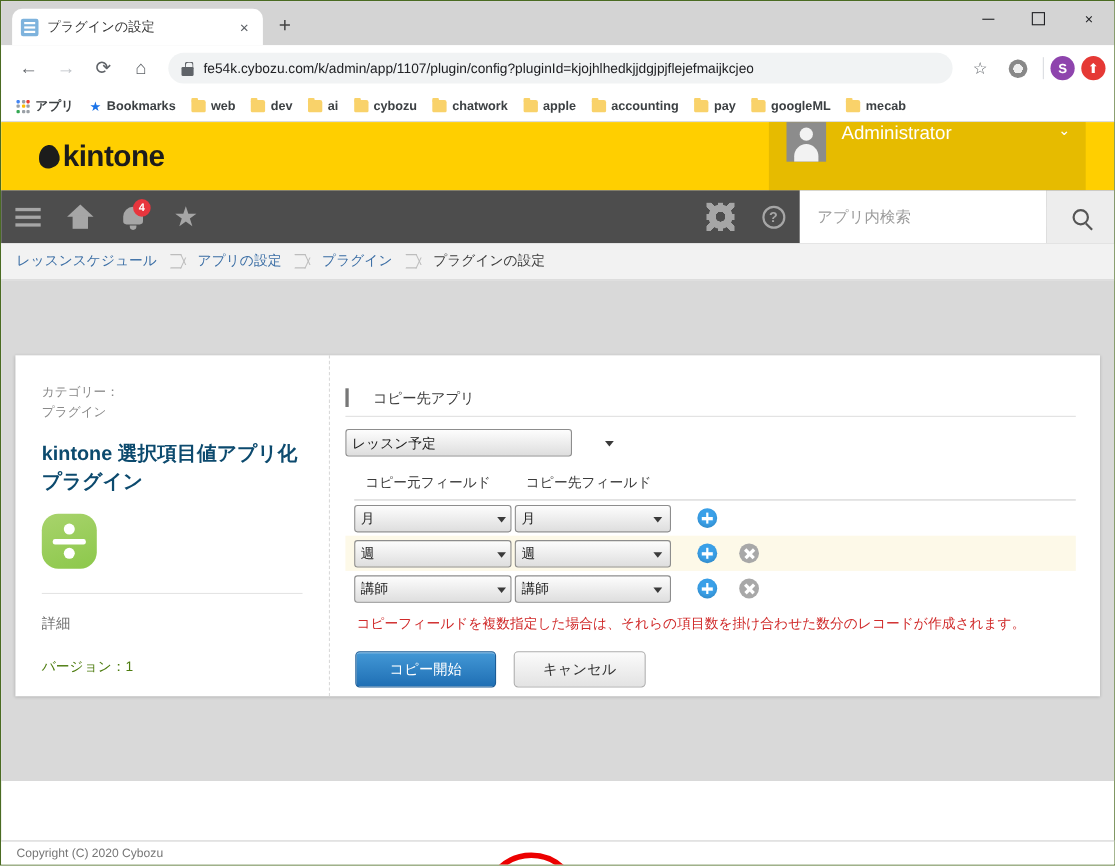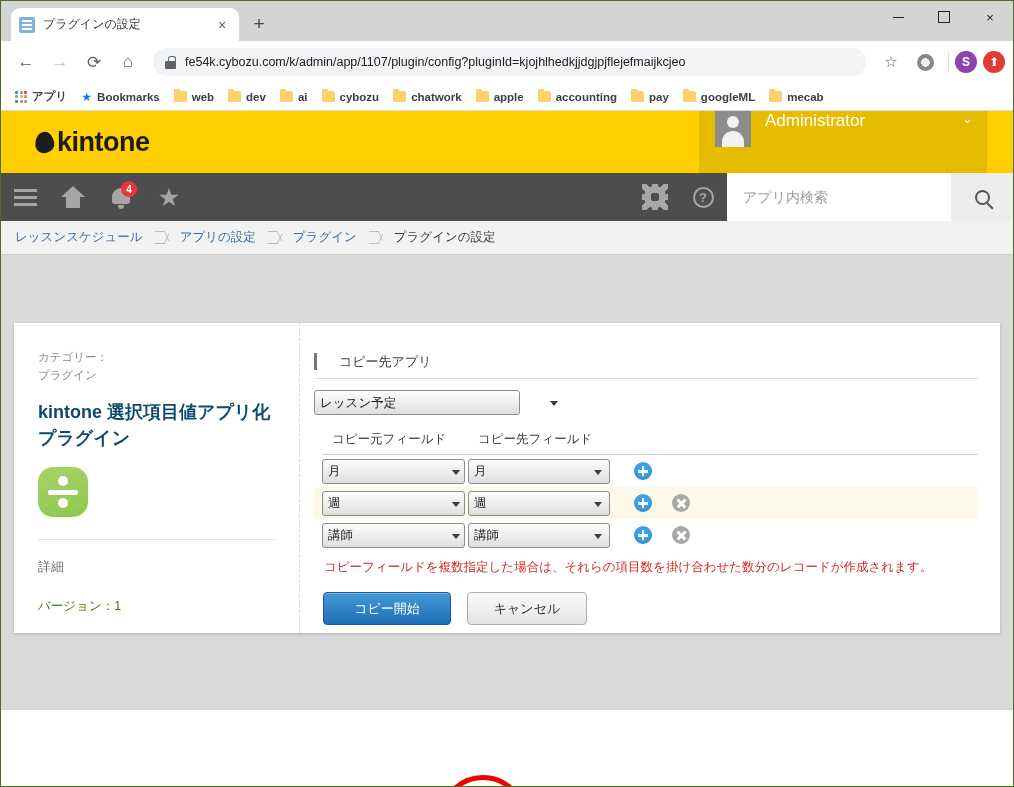--- a/index.html
+++ b/index.html
@@ -785,14 +785,17 @@
         <div class="btn-row">
           <div class="btn btn-primary">コピー開始</div>
           <div class="btn btn-secondary">キャンセル</div>
         </div>
       </div>
 
       <div class="annotation"></div>
     </div>
   </div>
 
+  <div class="footer">
+    <span>Copyright (C) 2020 Cybozu</span>
+  </div>
 
 </div>
 
 </body></html>

